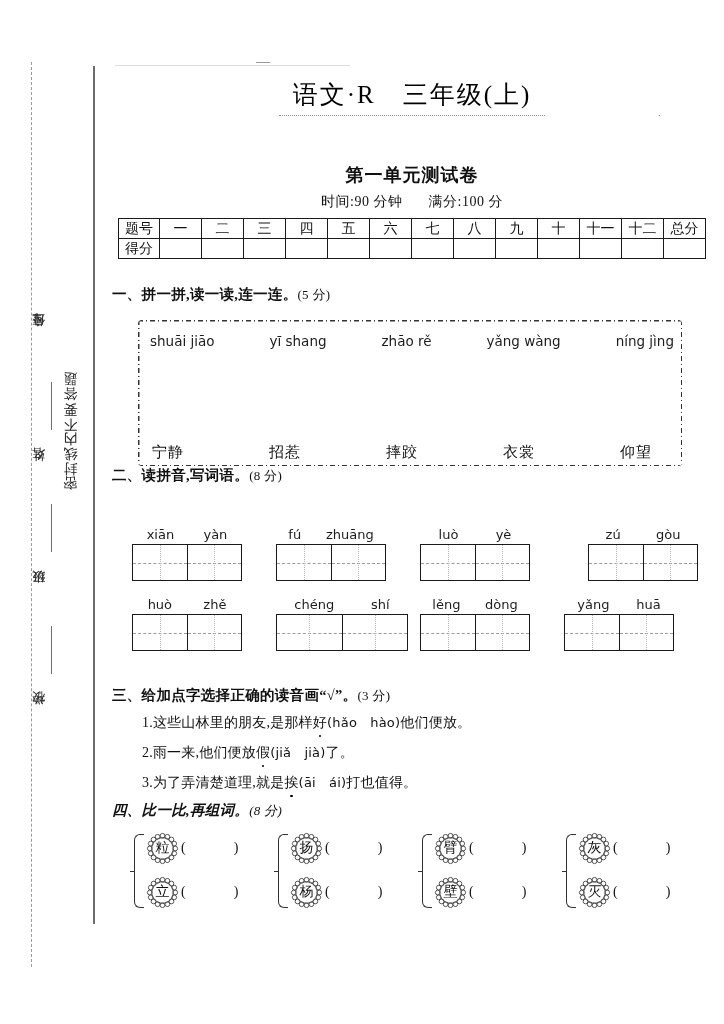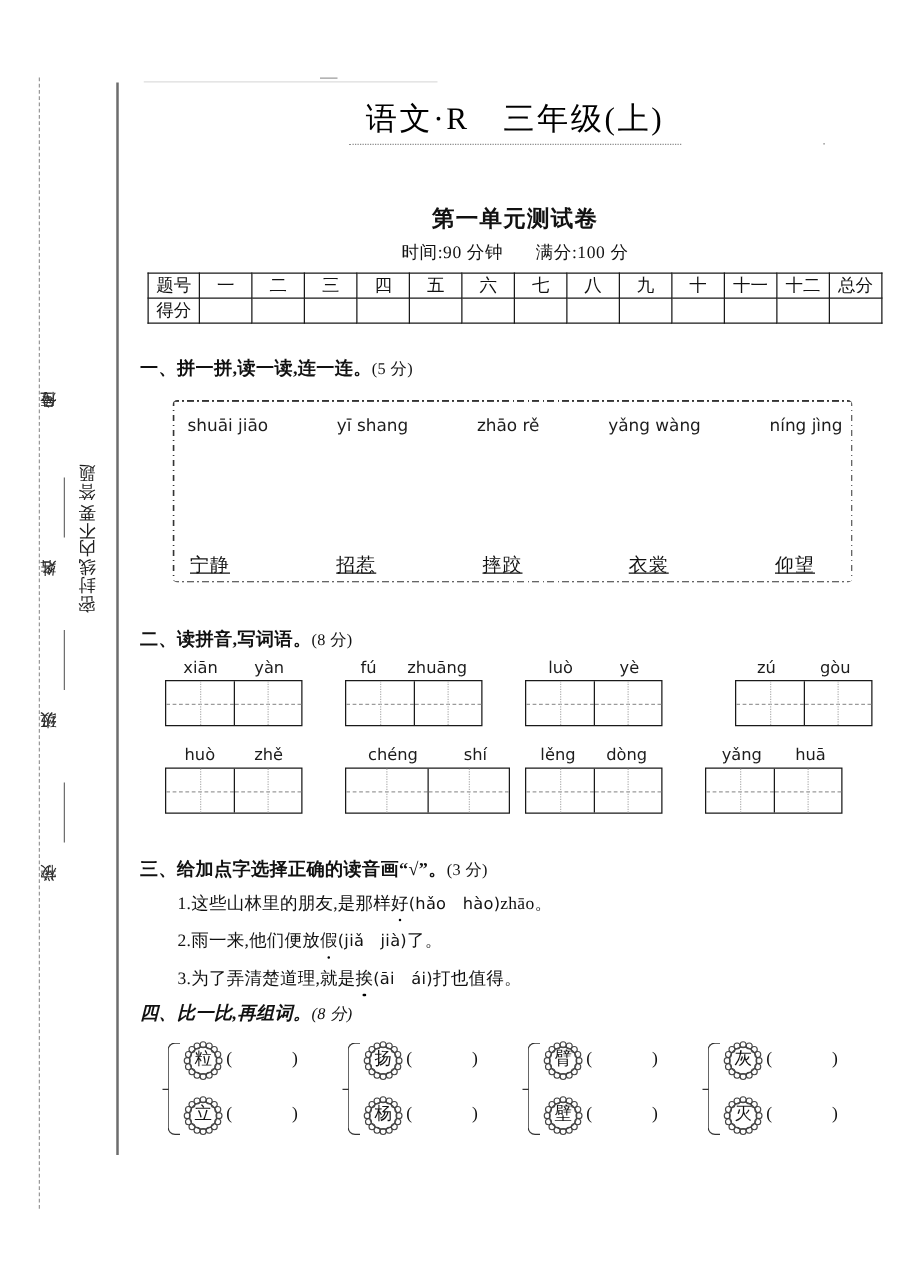--- a/index.html
+++ b/index.html
@@ -193,21 +193,20 @@
     color: #1c1c1c;
   }
   .q1-word-row {
     position: absolute;
     left: 52px; top: 443px;
     width: 500px;
     display: flex;
     justify-content: space-between;
     font-size: 15px;
     letter-spacing: 1px;
-    text-decoration: underline;
   }
 
   
   .tz-group { position: absolute; }
   .tz-pinyin {
     display: flex;
     justify-content: space-around;
     width: 100%;
     font-family: "DejaVu Sans", "Liberation Sans", sans-serif;
     font-size: 13px;
@@ -407,21 +406,21 @@
   </div>
 
   <div class="q1-word-row">
     <span>宁静</span>
     <span>招惹</span>
     <span>摔跤</span>
     <span>衣裳</span>
     <span>仰望</span>
   </div>
 
-  <div class="q-heading" style="left:12px; top:502px;">
+  <div class="q-heading" style="left:12px; top:466px;">
     <span>二、</span><span>读拼音,写词语。</span><span class="pts">(8 分)</span>
   </div>
 
   <div class="tz-group" style="left:176px; top:527px; width:110px;">
     <div class="tz-pinyin">
       <span>fú</span>
       <span>zhuāng</span>
     </div>
     <div class="tz-grid">
       <div class="tz-cell"></div>
@@ -504,21 +503,21 @@
       <div class="tz-cell"></div>
       <div class="tz-cell"></div>
     </div>
   </div>
 
   <div class="q-heading" style="left:12px; top:686px;">
     <span>三、</span><span>给加点字选择正确的读音画“√”。</span><span class="pts">(3 分)</span>
   </div>
 
   <div class="q3-line" style="left:42px; top:714px;">
-    <span class="num">1.</span><span>这些山林里的朋友,是那样</span><span class="dotted-char">好</span><span class="py">(hǎo　hào)</span><span>zhāo。</span>
+    <span class="num">1.</span><span>这些山林里的朋友,是那样</span><span class="dotted-char">好</span><span class="py">(hǎo　hào)</span><span>他们便放。</span>
   </div>
 
   <div class="q3-line" style="left:42px; top:744px;">
     <span class="num">2.</span><span>雨一来,他们便放</span><span class="dotted-char">假</span><span class="py">(jiǎ　jià)</span><span>了。</span>
   </div>
 
   <div class="q3-line" style="left:42px; top:774px;">
     <span class="num">3.</span><span>为了弄清楚道理,就是</span><span class="dotted-char">挨</span><span class="py">(āi　ái)</span><span>打也值得。</span>
   </div>
 

